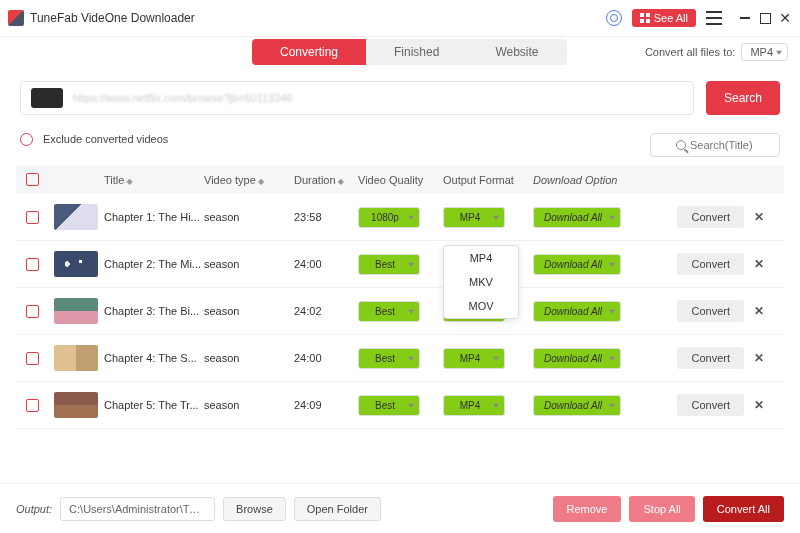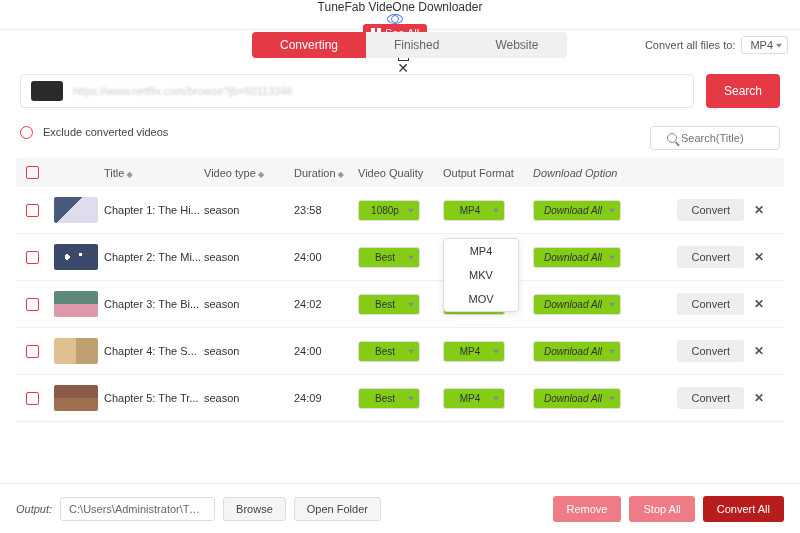--- a/index.html
+++ b/index.html
@@ -14,23 +14,22 @@
   background: #fff;
   font-size: 12px;
   color: #333;
   overflow: hidden;
 }
 
 .titlebar {
   height: 30px;
   display: flex;
   align-items: center;
-  padding: 0 8px;
+  padding: 18px 8px;
   border-bottom: 1px solid #eee;
-  flex-direction: column;
 }
 .titlebar .logo {
   width: 16px;
   height: 16px;
   margin-right: 6px;
   background: linear-gradient(135deg, #e53e3e 50%, #4a5568 50%);
   border-radius: 2px;
 }
 .titlebar .app-title {
   font-size: 12px;
@@ -194,21 +193,21 @@
   cursor: pointer;
 }
 .filter-row .label {
   font-size: 11px;
   color: #444;
 }
 .title-search {
   margin-left: auto;
   border: 1px solid #ddd;
   border-radius: 4px;
-  padding: 5px 16px;
+  padding: 5px 25px;
   display: flex;
   align-items: center;
   width: 130px;
 }
 .title-search input {
   border: none;
   outline: none;
   font-size: 11px;
   width: 100%;
   color: #888;

